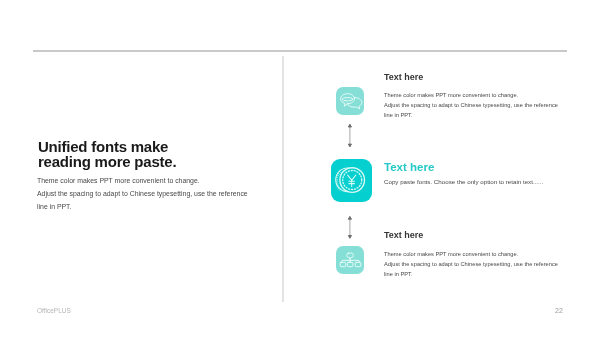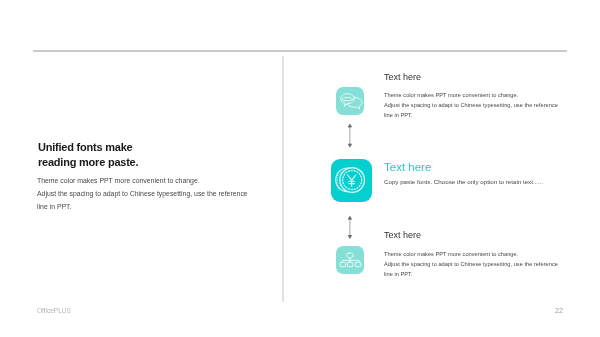--- a/index.html
+++ b/index.html
@@ -3,30 +3,30 @@
 <meta charset="utf-8">
 <title>Slide</title>
 <style>
   html,body{margin:0;padding:0;}
   body{width:600px;height:337px;background:#ffffff;overflow:hidden;
        font-family:"Liberation Sans",sans-serif;-webkit-font-smoothing:antialiased;}
   .slide{position:relative;width:600px;height:337px;background:#fff;}
   .hrule{position:absolute;left:33px;top:50px;width:534px;height:2px;background:#c9c9c9;}
   .vrule{position:absolute;left:282px;top:56px;width:2px;height:246px;background:#e3e3e3;}
 
-  .title{position:absolute;left:38px;top:140px;font-size:11px;font-weight:bold;color:#1a1a1a;
+  .title{position:absolute;left:38px;top:140px;font-size:15px;font-weight:bold;color:#1a1a1a;
          line-height:14.5px;letter-spacing:-0.22px;}
   .lead{position:absolute;left:37px;top:174px;font-size:6.9px;color:#484848;line-height:13px;}
   .box{position:absolute;border-radius:7px;}
   .glyph{position:absolute;left:0;top:0;}
   .box1{left:335.5px;top:87.2px;width:28.1px;height:28.1px;background:#86dfd7;}
   .box2{left:331px;top:159px;width:41px;height:43px;background:#06cfcf;border-radius:9px;}
   .box3{left:336px;top:246px;width:27.5px;height:27.5px;background:#86dfd7;}
 
-  .h{position:absolute;font-size:9px;font-weight:normal;color:#353535;}
+  .h{position:absolute;font-size:9px;font-weight:bold;color:#353535;}
   .h2{font-size:11.5px;color:#25c9c7;}
   .body{position:absolute;font-size:5.7px;color:#484848;line-height:10px;}
   .body2{font-size:6.2px;}
 
   .arrow{position:absolute;}
   .footer-left{position:absolute;left:37px;top:307px;font-size:6.5px;color:#b5b5b5;}
   .footer-right{position:absolute;left:555px;top:307px;font-size:7px;color:#9a9a9a;}
 </style>
 </head>
 <body>

